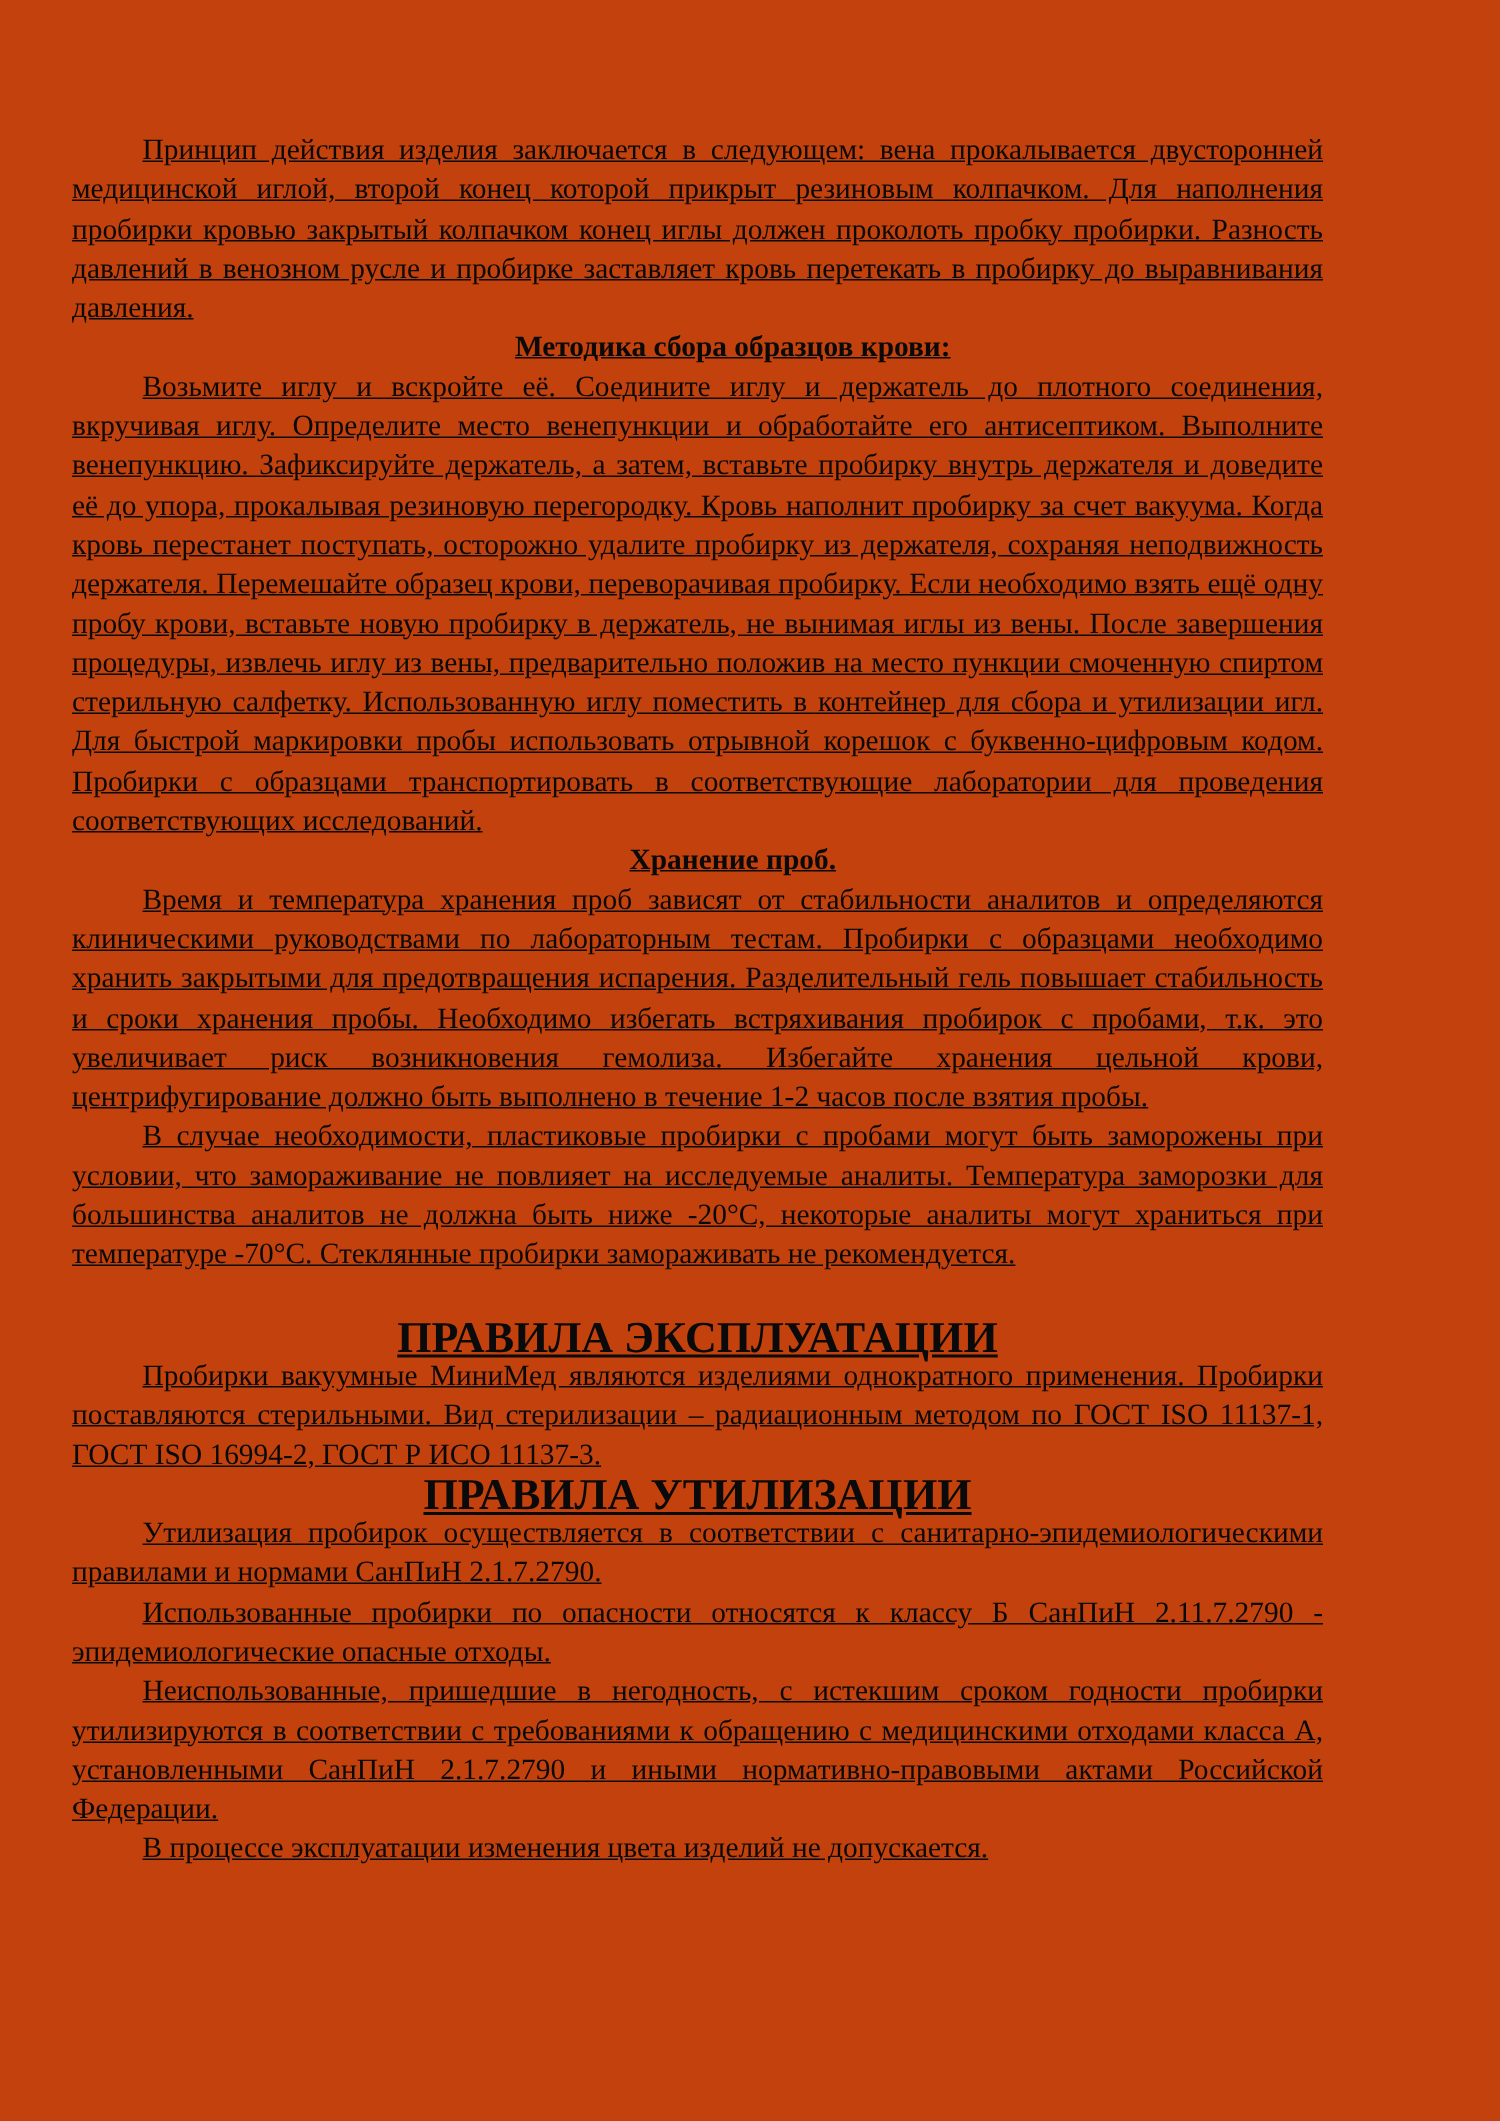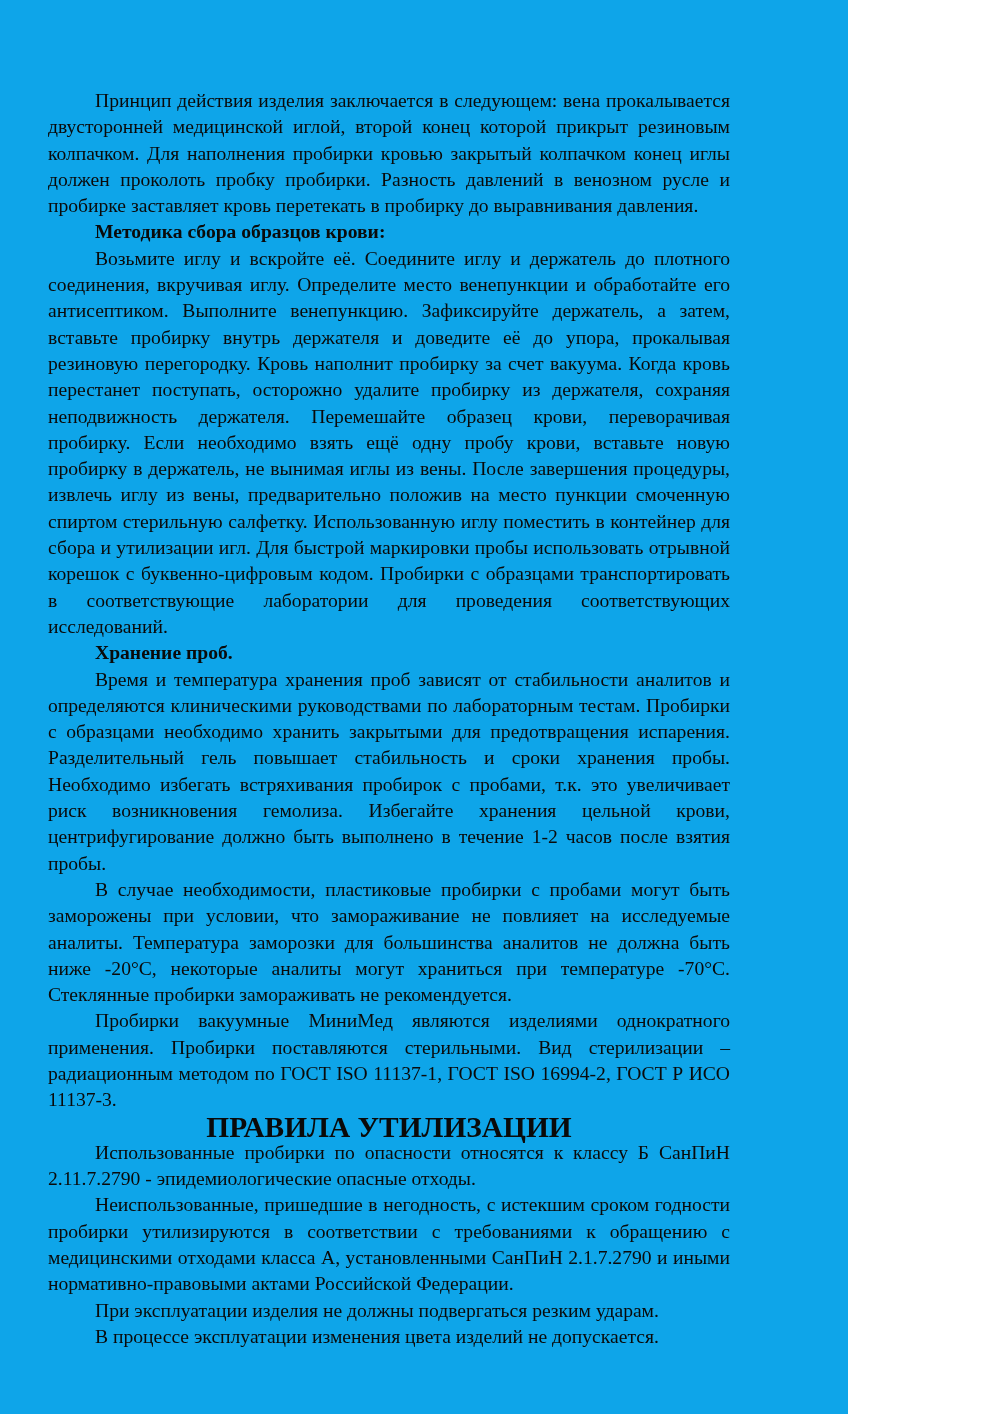--- a/index.html
+++ b/index.html
@@ -2,40 +2,41 @@
 <html lang="ru"><head>
 <meta charset="utf-8">
 <style>
   html, body {
     margin: 0;
     padding: 0;
     background: #ffffff;
   }
   .page {
     position: relative;
-    width: 848px;
+    width: 1000px;
     height: 1414px;
-    background: #0ea5e9;
+    background: #c2410c;
     box-sizing: border-box;
     padding: 88px 118px 40px 48px;
     overflow: hidden;
     font-family: "Liberation Serif", "DejaVu Serif", serif;
     font-size: 19.6px;
     line-height: 26.3px;
     color: #0a0a0a;
+    text-decoration: underline;
   }
   .para {
     margin: 0;
     text-align: justify;
     text-indent: 47px;
   }
   .subhead {
     margin: 0;
     font-weight: bold;
-    text-align: left;
+    text-align: center;
     text-indent: 47px;
   }
   .center-head {
     margin: 0;
     font-weight: bold;
     text-align: center;
     text-indent: 0;
   }
   .center-head.gap-above {
     margin-top: 28px;
@@ -44,19 +45,20 @@
 </head>
 <body>
 
 <div class="page">
   <p class="para">Принцип действия изделия заключается в следующем: вена прокалывается двусторонней медицинской иглой, второй конец которой прикрыт резиновым колпачком. Для наполнения пробирки кровью закрытый колпачком конец иглы должен проколоть пробку пробирки. Разность давлений в венозном русле и пробирке заставляет кровь перетекать в пробирку до выравнивания давления.</p>
   <p class="subhead">Методика сбора образцов крови:</p>
   <p class="para">Возьмите иглу и вскройте её. Соедините иглу и держатель до плотного соединения, вкручивая иглу. Определите место венепункции и обработайте его антисептиком. Выполните венепункцию. Зафиксируйте держатель, а затем, вставьте пробирку внутрь держателя и доведите её до упора, прокалывая резиновую перегородку. Кровь наполнит пробирку за счет вакуума. Когда кровь перестанет поступать, осторожно удалите пробирку из держателя, сохраняя неподвижность держателя. Перемешайте образец крови, переворачивая пробирку. Если необходимо взять ещё одну пробу крови, вставьте новую пробирку в держатель, не вынимая иглы из вены. После завершения процедуры, извлечь иглу из вены, предварительно положив на место пункции смоченную спиртом стерильную салфетку. Использованную иглу поместить в контейнер для сбора и утилизации игл. Для быстрой маркировки пробы использовать отрывной корешок с буквенно-цифровым кодом. Пробирки с образцами транспортировать в соответствующие лаборатории для проведения соответствующих исследований.</p>
   <p class="subhead">Хранение проб.</p>
   <p class="para">Время и температура хранения проб зависят от стабильности аналитов и определяются клиническими руководствами по лабораторным тестам. Пробирки с образцами необходимо хранить закрытыми для предотвращения испарения. Разделительный гель повышает стабильность и сроки хранения пробы. Необходимо избегать встряхивания пробирок с пробами, т.к. это увеличивает риск возникновения гемолиза. Избегайте хранения цельной крови, центрифугирование должно быть выполнено в течение 1-2 часов после взятия пробы.</p>
   <p class="para">В случае необходимости, пластиковые пробирки с пробами могут быть заморожены при условии, что замораживание не повлияет на исследуемые аналиты. Температура заморозки для большинства аналитов не должна быть ниже -20°С, некоторые аналиты могут храниться при температуре -70°С. Стеклянные пробирки замораживать не рекомендуется.</p>
+  <h2 class="center-head gap-above">ПРАВИЛА ЭКСПЛУАТАЦИИ</h2>
   <p class="para">Пробирки вакуумные МиниМед являются изделиями однократного применения. Пробирки поставляются стерильными. Вид стерилизации – радиационным методом по ГОСТ ISO 11137-1, ГОСТ ISO 16994-2, ГОСТ Р ИСО 11137-3.</p>
   <h2 class="center-head">ПРАВИЛА УТИЛИЗАЦИИ</h2>
+  <p class="para">Утилизация пробирок осуществляется в соответствии с санитарно-эпидемиологическими правилами и нормами СанПиН 2.1.7.2790.</p>
   <p class="para">Использованные пробирки по опасности относятся к классу Б СанПиН 2.11.7.2790 - эпидемиологические опасные отходы.</p>
   <p class="para">Неиспользованные, пришедшие в негодность, с истекшим сроком годности пробирки утилизируются в соответствии с требованиями к обращению с медицинскими отходами класса А, установленными СанПиН 2.1.7.2790 и иными нормативно-правовыми актами Российской Федерации.</p>
-  <p class="para">При эксплуатации изделия не должны подвергаться резким ударам.</p>
   <p class="para">В процессе эксплуатации изменения цвета изделий не допускается.</p>
 </div>
 
 </body></html>

